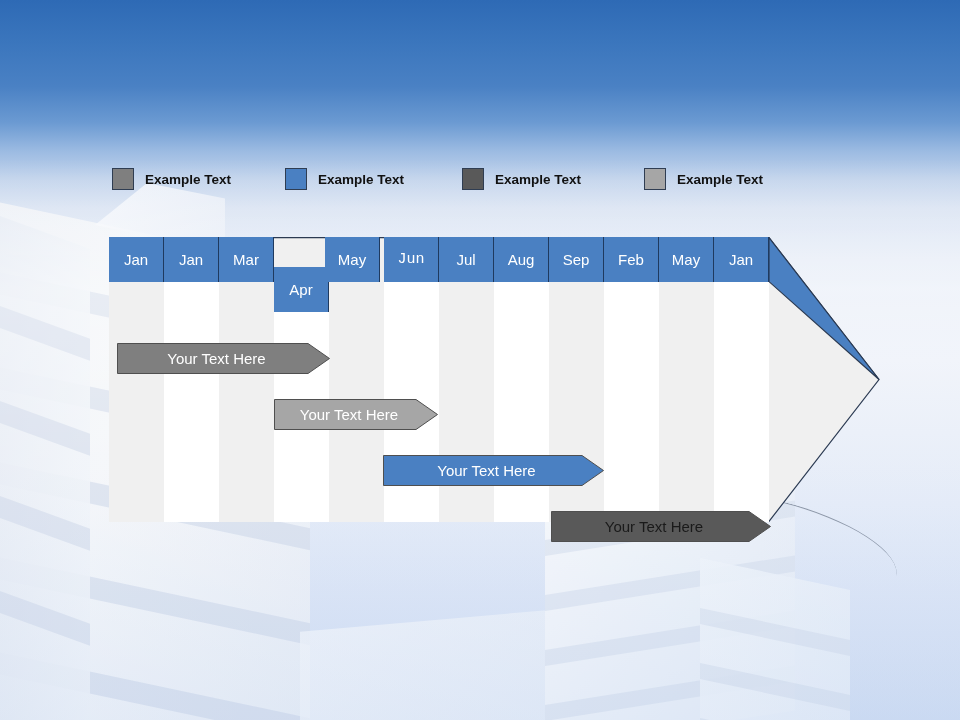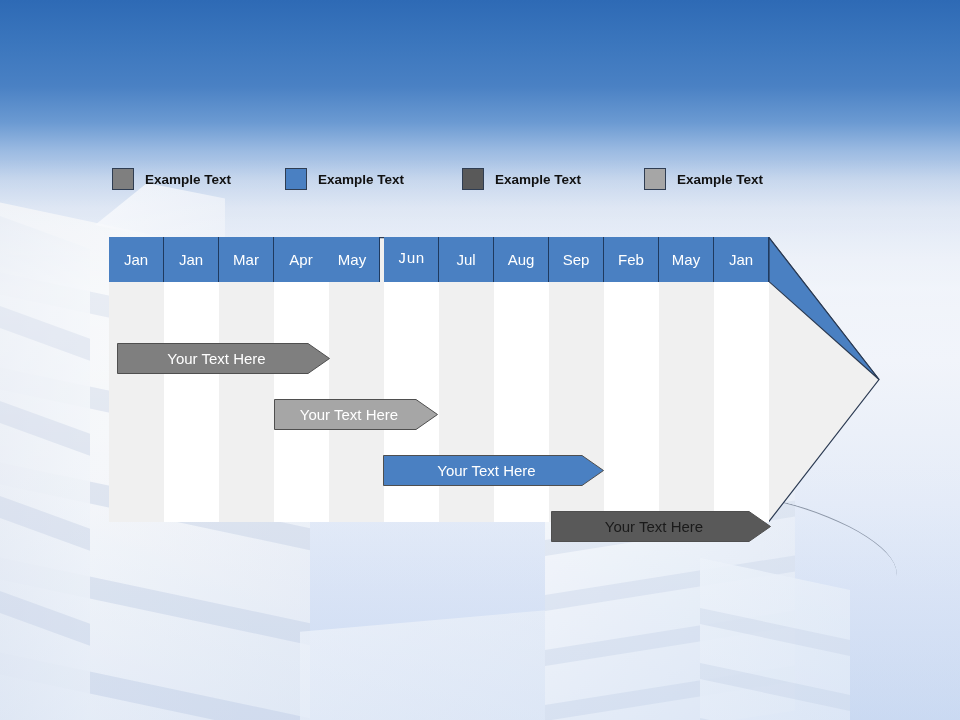--- a/index.html
+++ b/index.html
@@ -304,21 +304,21 @@
     </svg>
 
     <div class="grid-wrap" id="grid-wrap">
         <div class="col-body shade" style="left: 0px; width: 55px;"></div>
         <div class="month-head" style="left: 0px; width: 55px;">Jan</div>
         <div class="col-body plain" style="left: 55px; width: 55px;"></div>
         <div class="month-head" style="left: 55px; width: 55px;">Jan</div>
         <div class="col-body shade" style="left: 110px; width: 55px;"></div>
         <div class="month-head" style="left: 110px; width: 55px; text-align: right;">Mar</div>
         <div class="col-body plain" style="left: 165px; width: 55px;"></div>
-        <div class="month-head" style="left: 165px; width: 55px;">Apr</div>
+        <div class="month-head" style="left: 165px; width: 55px; margin-top: 30px;">Apr</div>
         <div class="col-body shade" style="left: 220px; width: 55px;"></div>
         <div class="month-head" style="left: 216px; width: 55px;">May</div>
         <div class="col-body plain" style="left: 275px; width: 55px;"></div>
         <div class="month-head" style="left: 275px; width: 55px; font-family: Liberation Mono, monospace;">Jun</div>
         <div class="col-body shade" style="left: 330px; width: 55px;"></div>
         <div class="month-head" style="left: 330px; width: 55px;">Jul</div>
         <div class="col-body plain" style="left: 385px; width: 55px;"></div>
         <div class="month-head" style="left: 385px; width: 55px;">Aug</div>
         <div class="col-body shade" style="left: 440px; width: 55px;"></div>
         <div class="month-head" style="left: 440px; width: 55px;">Sep</div>

